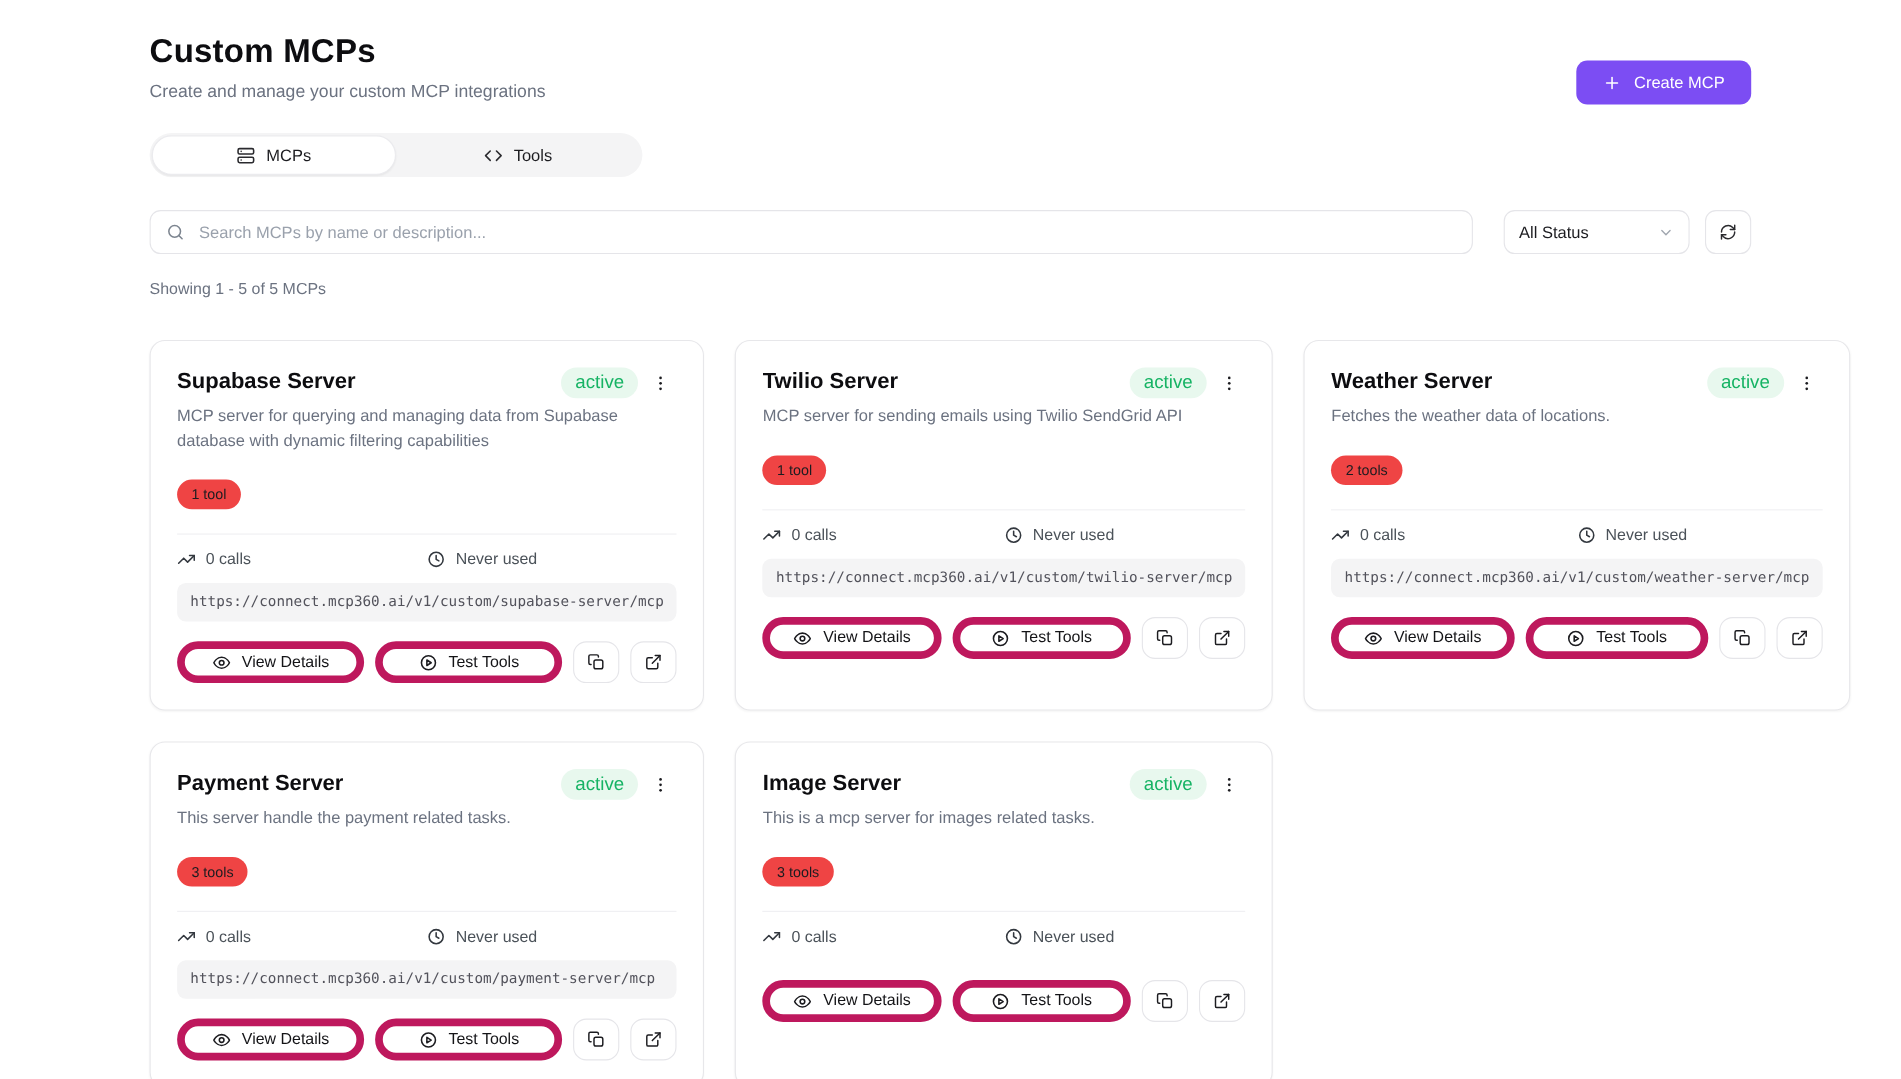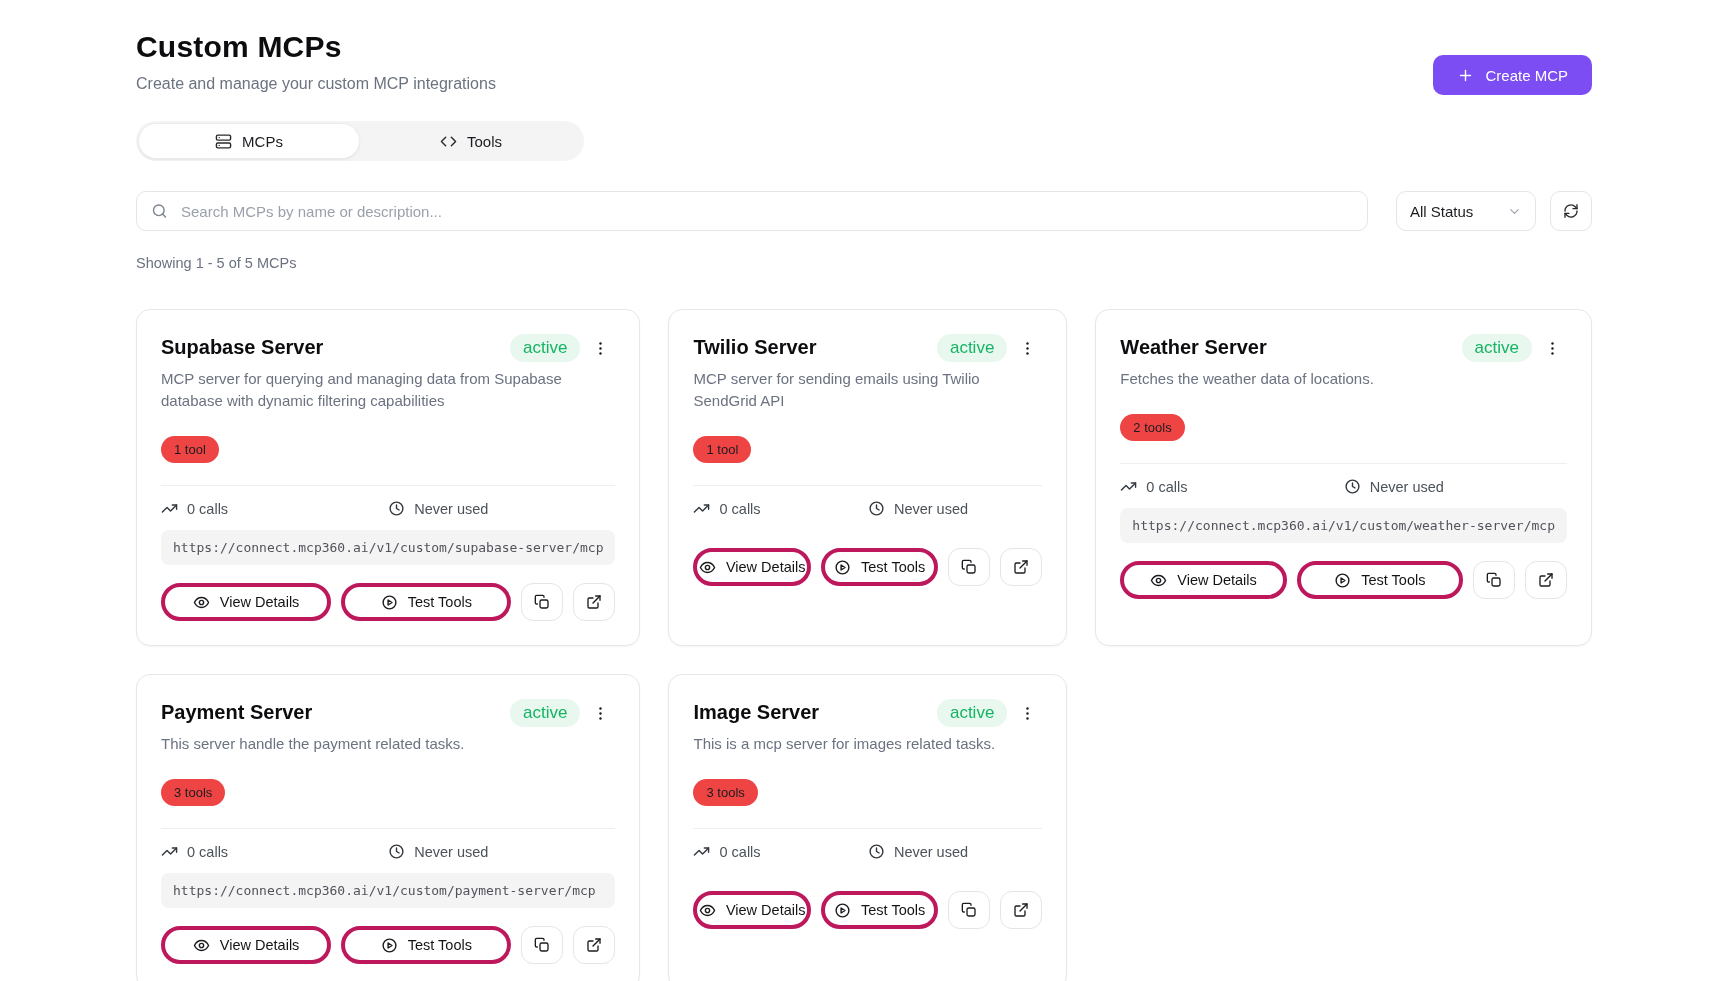--- a/index.html
+++ b/index.html
@@ -24,21 +24,21 @@
   .tab.active { background:#ffffff; border:1px solid #ebebee; box-shadow:0 1px 2px rgba(0,0,0,.06); }
   .tab svg { stroke:#2a2a2e; }
 
   
   .filter-row { margin-top:30px; display:flex; align-items:center; }
   .search-wrap { position:relative; flex:1; }
   .search-wrap svg { position:absolute; left:15px; top:50%; transform:translateY(-50%); stroke:#7d8590; }
   .search-input { width:100%; height:40px; border:1px solid #e5e5e9; border-radius:10px; padding:0 14px 0 44px;
     font-size:15px; font-family:inherit; color:#141417; outline:none; }
   .search-input::placeholder { color:#9aa1ac; }
-  .status-select { margin-left:28px; width:140px; height:40px; border:1px solid #e5e5e9; border-radius:10px;
+  .status-select { margin-left:28px; width:169px; height:40px; border:1px solid #e5e5e9; border-radius:10px;
     display:flex; align-items:center; justify-content:space-between; padding:0 13px; font-size:15px;
     color:#1c1c20; cursor:pointer; background:#fff; }
   .status-select svg { stroke:#a0a6af; }
   .refresh-btn { margin-left:14px; width:42px; height:40px; border:1px solid #e5e5e9; border-radius:10px;
     background:#fff; display:flex; align-items:center; justify-content:center; cursor:pointer; }
   .refresh-btn svg { stroke:#2a2a2e; }
 
   .showing-text { margin-top:24px; font-size:14.5px; color:#6b7280; }
 
   
@@ -56,21 +56,21 @@
   .tools-badge { display:inline-block; background:#ef4444; color:#1c1c20; font-size:13px;
     padding:6px 13px; border-radius:999px; }
   .divider { margin-top:22px; border-top:1px solid #efeff2; }
   .stats { padding:14px 0 13px 0; display:grid; grid-template-columns:1fr 1fr; }
   .stat { display:flex; align-items:center; gap:9px; font-size:14.5px; color:#4b5259; }
   .stat svg { stroke:#33383f; flex:none; }
   .url-box { background:#f4f4f5; border-radius:8px; padding:10px 12px; font-family:"DejaVu Sans Mono", monospace;
     font-size:13px; color:#52525b; white-space:nowrap; overflow:hidden; }
   .actions { margin-top:18px; display:flex; gap:10px; }
   .action-btn { flex:1; height:38px; display:flex; align-items:center; justify-content:center; gap:10px;
-    background:#fff; border:4px solid #be185d; border-radius:999px; font-size:14.5px; font-weight:500;
+    background:#fff; border:7px solid #be185d; border-radius:999px; font-size:14.5px; font-weight:500;
     color:#141417; font-family:inherit; cursor:pointer; }
   .action-btn svg, .icon-btn svg { stroke:#1c1c20; }
   .icon-btn { flex:none; width:42px; height:38px; display:flex; align-items:center; justify-content:center;
     background:#fff; border:1px solid #e5e5e9; border-radius:12px; cursor:pointer; }
 </style>
 </head>
 <body>
 
 <div class="page">
 
@@ -261,20 +261,21 @@
       <div class="stat">
         <span style="display:flex;">
           <svg width="17" height="17" viewBox="0 0 24 24" fill="none" stroke-width="2" stroke-linecap="round" stroke-linejoin="round">
                 <circle cx="12" cy="12" r="9"></circle>
                 <polyline points="12 7 12 12 15.5 14"></polyline>
               </svg>
         </span>
         <span>Never used</span>
       </div>
     </div>
+    <div class="url-box">https://connect.mcp360.ai/v1/custom/twilio-server/mcp</div>
     <div class="actions">
       <button class="action-btn">
         <span style="display:flex;">
           <svg width="17" height="17" viewBox="0 0 24 24" fill="none" stroke-width="2" stroke-linecap="round" stroke-linejoin="round">
                 <path d="M2 12s3.5-7 10-7 10 7 10 7-3.5 7-10 7-10-7-10-7z"></path>
                 <circle cx="12" cy="12" r="3"></circle>
               </svg>
         </span>
         <span>View Details</span>
       </button>

